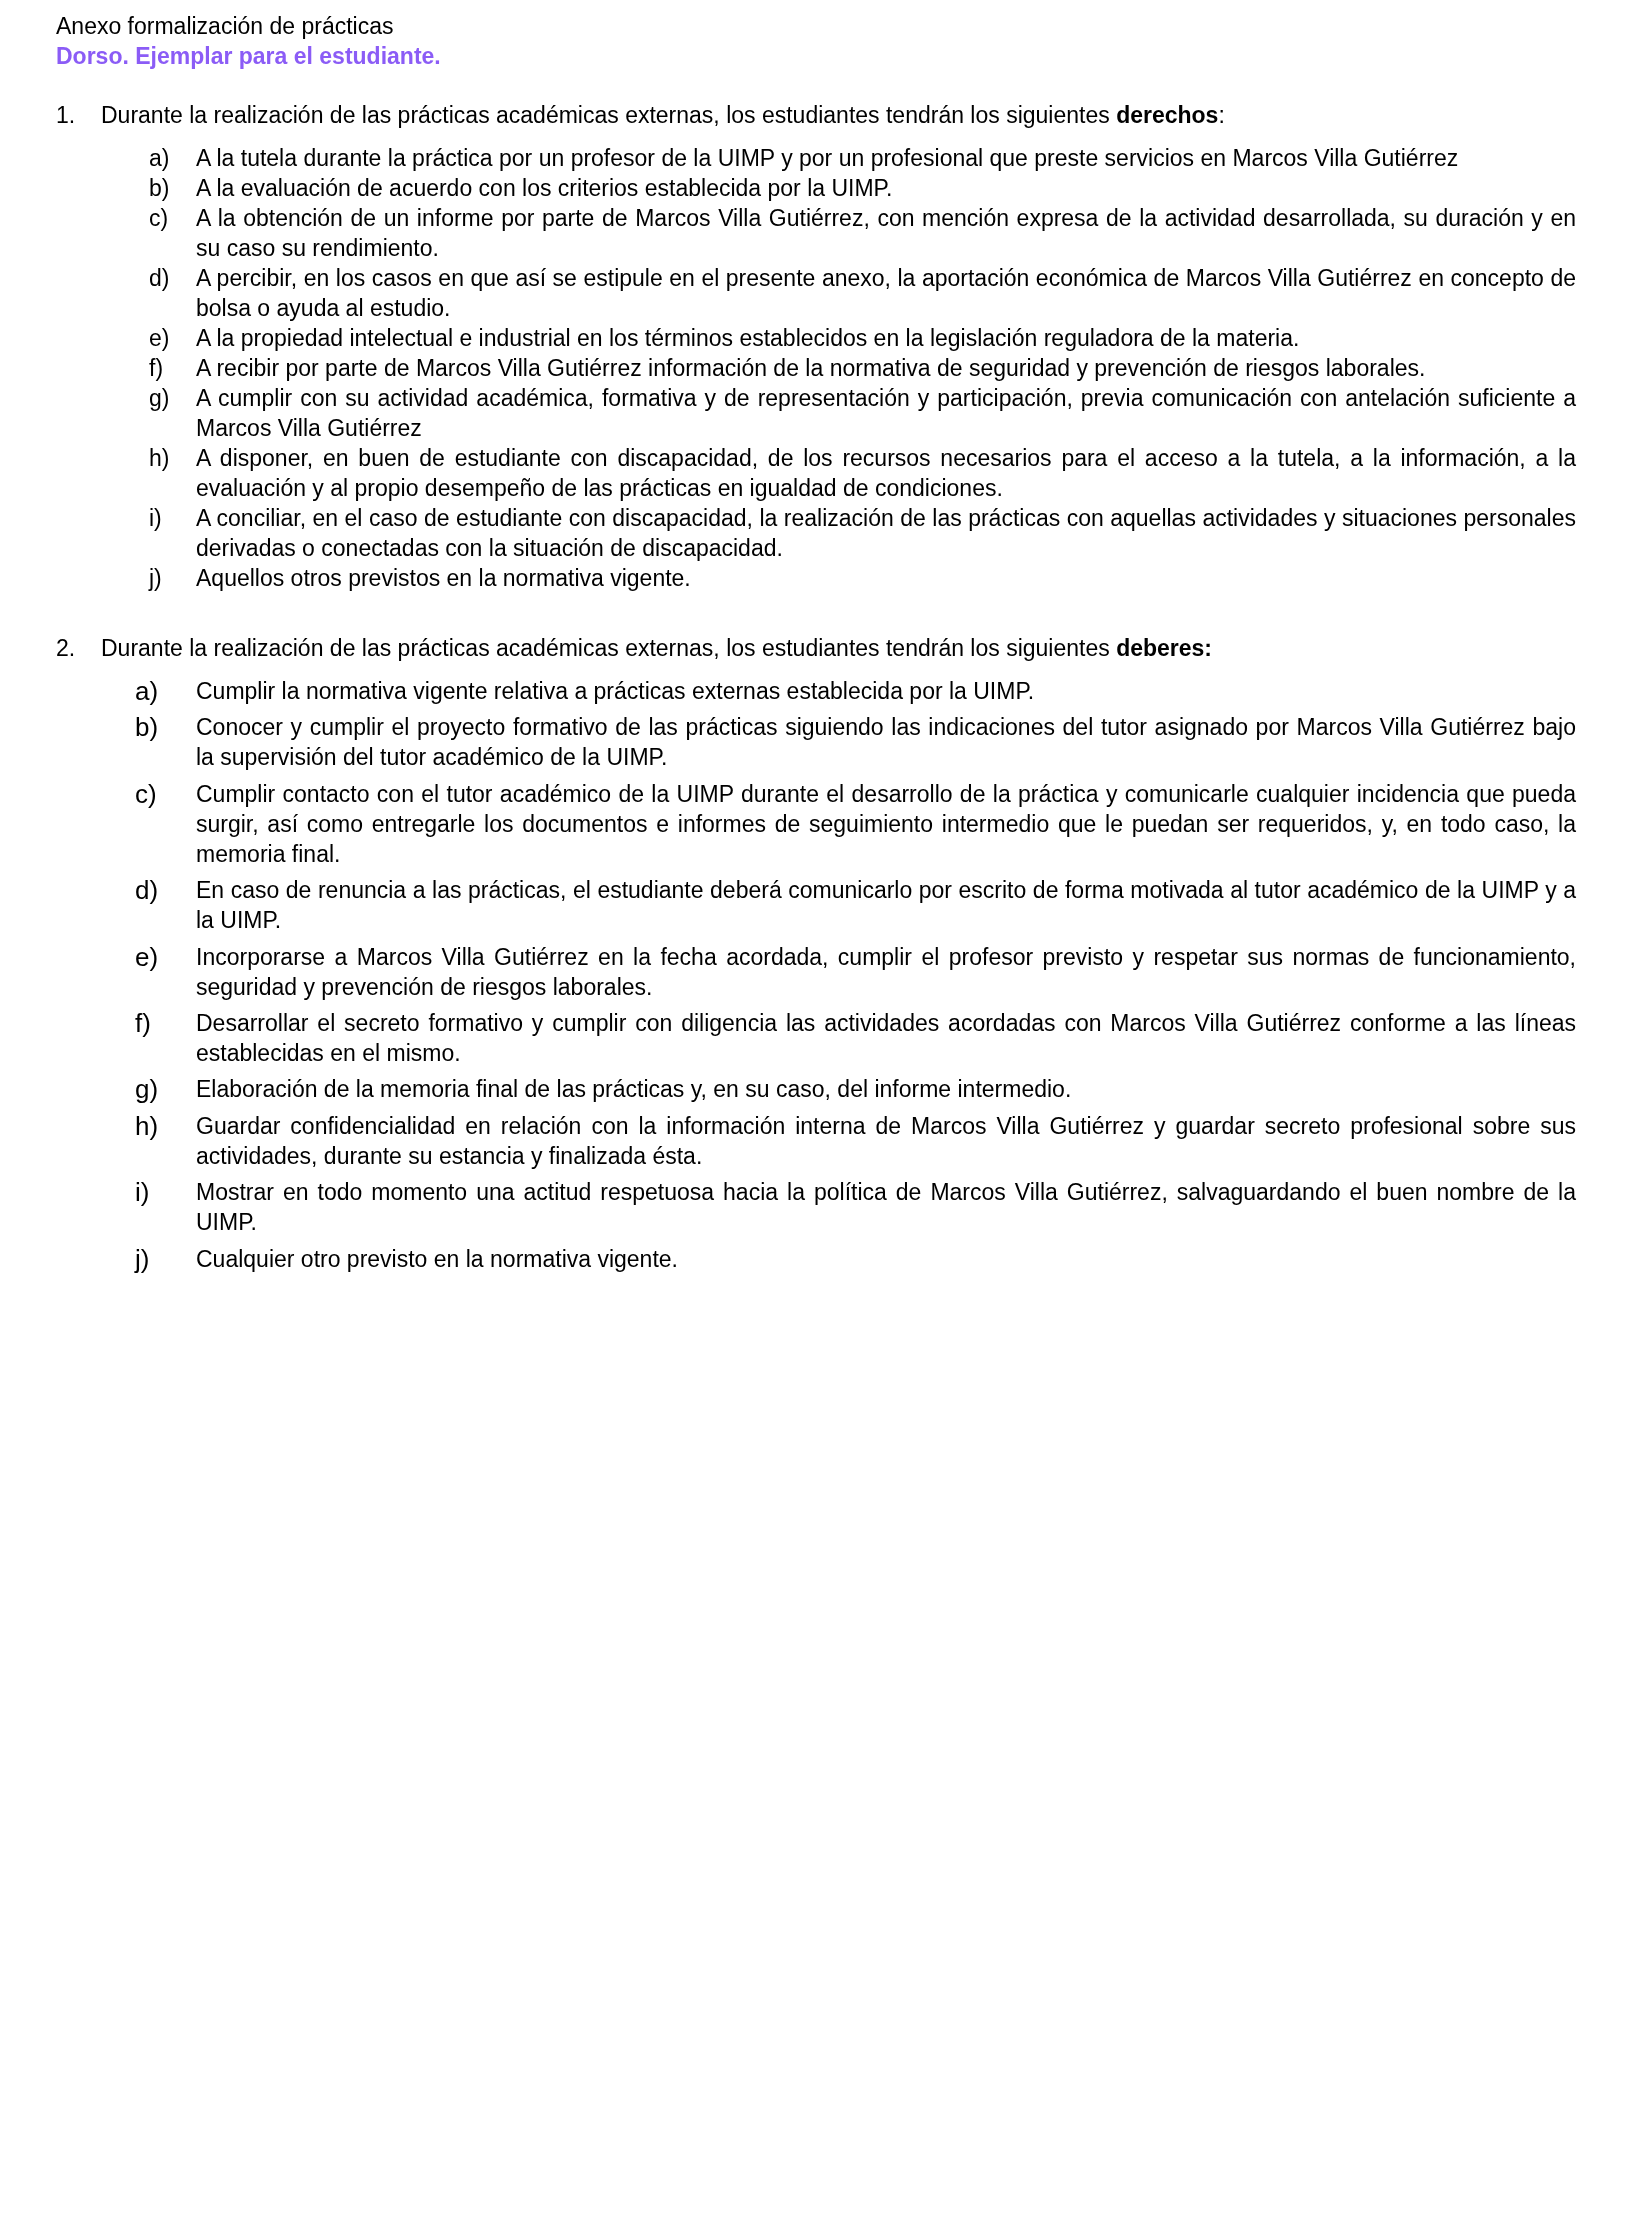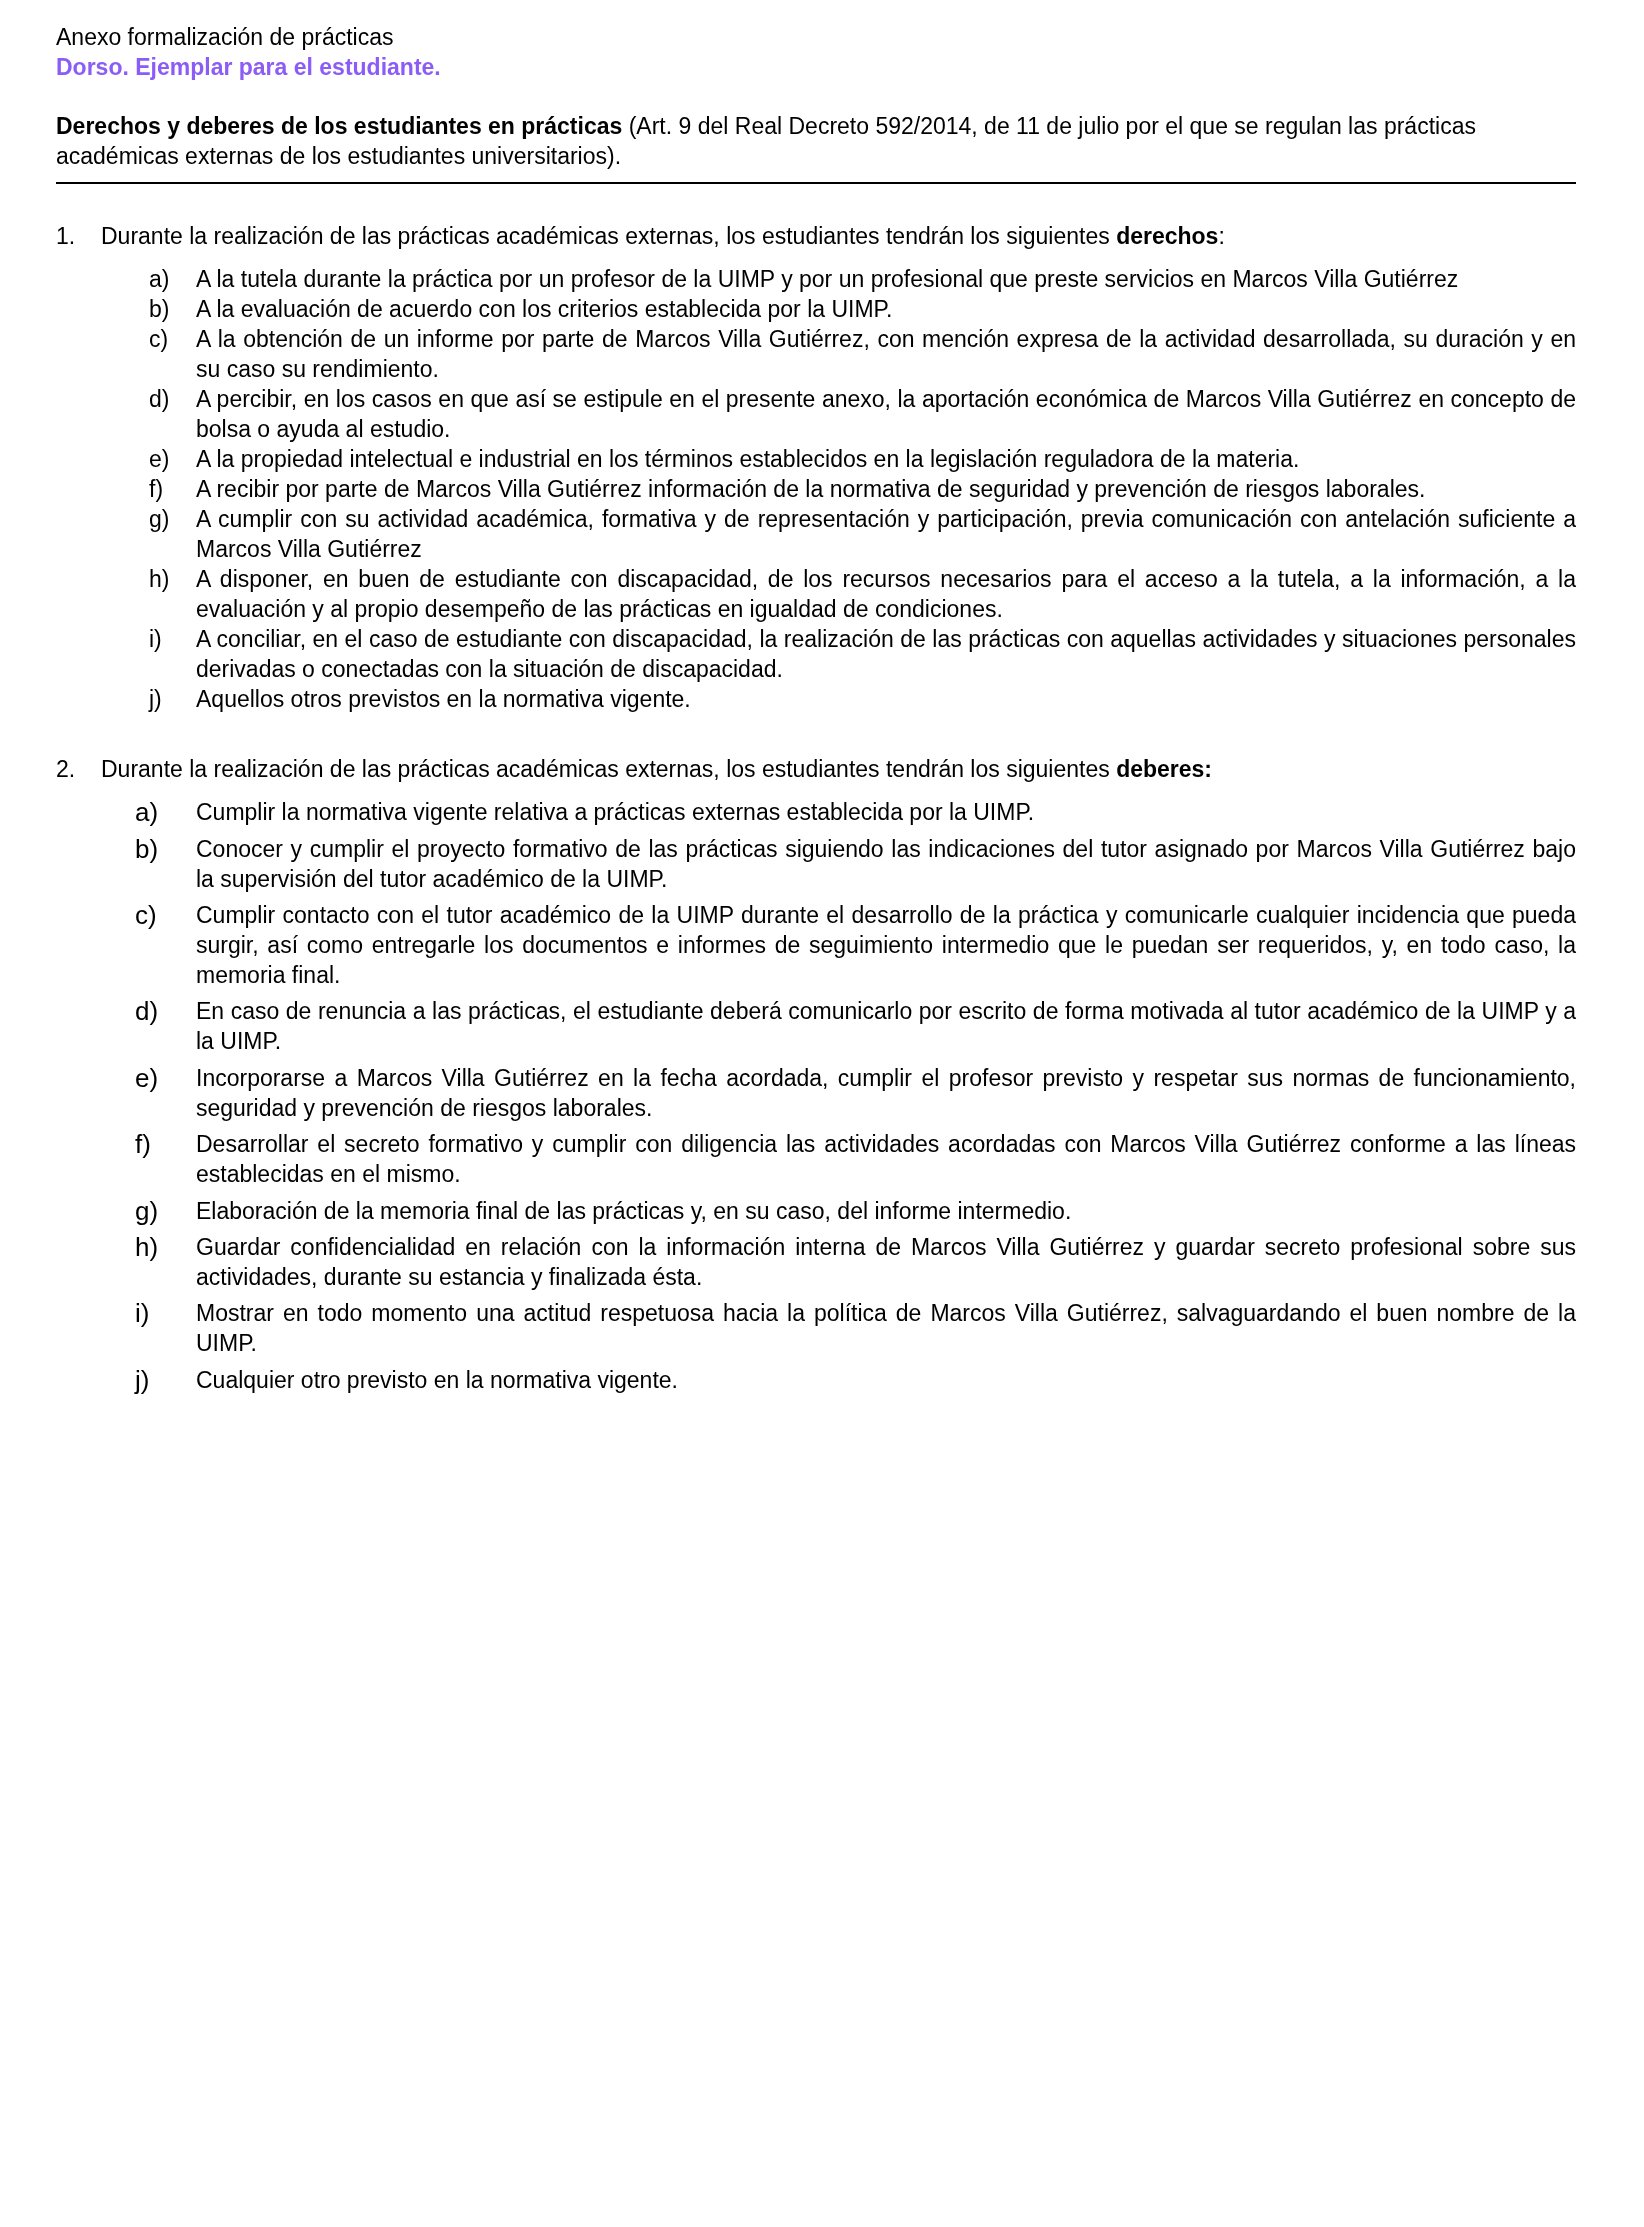--- a/index.html
+++ b/index.html
@@ -1,20 +1,20 @@
 <!DOCTYPE html>
 <html style="font-size:13px"><head>
 <meta charset="utf-8">
 <style>
   html,body{margin:0;padding:0;background:#ffffff;}
   .page{
     width:1645px;
     height:2227px;
     box-sizing:border-box;
-    padding:22px 69px 0 56px;
+    padding:11px 69px 0 56px;
     background:#ffffff;
     font-family:"Liberation Sans", sans-serif;
     font-size:23px;
     line-height:30px;
     color:#000000;
   }
   .header{margin-bottom:29px;}
   .page-title{font-weight:normal;}
   .page-subtitle{font-weight:bold;color:#8b5cf6;}
   .doc-heading{
@@ -39,23 +39,20 @@
 </head>
 <body>
 
 <div class="page">
 
   <div class="header">
     <div class="page-title">Anexo formalización de prácticas</div>
     <div class="page-subtitle">Dorso. Ejemplar para el estudiante.</div>
   </div>
 
-  <div class="doc-heading">
-    <span class="bold">Derechos y deberes de los estudiantes en prácticas</span><span> (Art. 9 del Real Decreto 592/2014, de 11 de julio por el que se regulan las prácticas académicas externas de los estudiantes universitarios).</span>
-  </div>
 
   <div class="section s1">
     <div class="section-intro">
       <span class="section-num">1.</span>
       <span><span>Durante la realización de las prácticas académicas externas, los estudiantes tendrán los siguientes </span><span class="bold" style="font-weight:bold">derechos</span><span>:</span></span>
     </div>
     <div class="items">
       <div class="item">
           <span class="item-label">a)</span>
           <span class="item-text">A la tutela durante la práctica por un profesor de la UIMP y por un profesional que preste servicios en Marcos Villa Gutiérrez</span>

